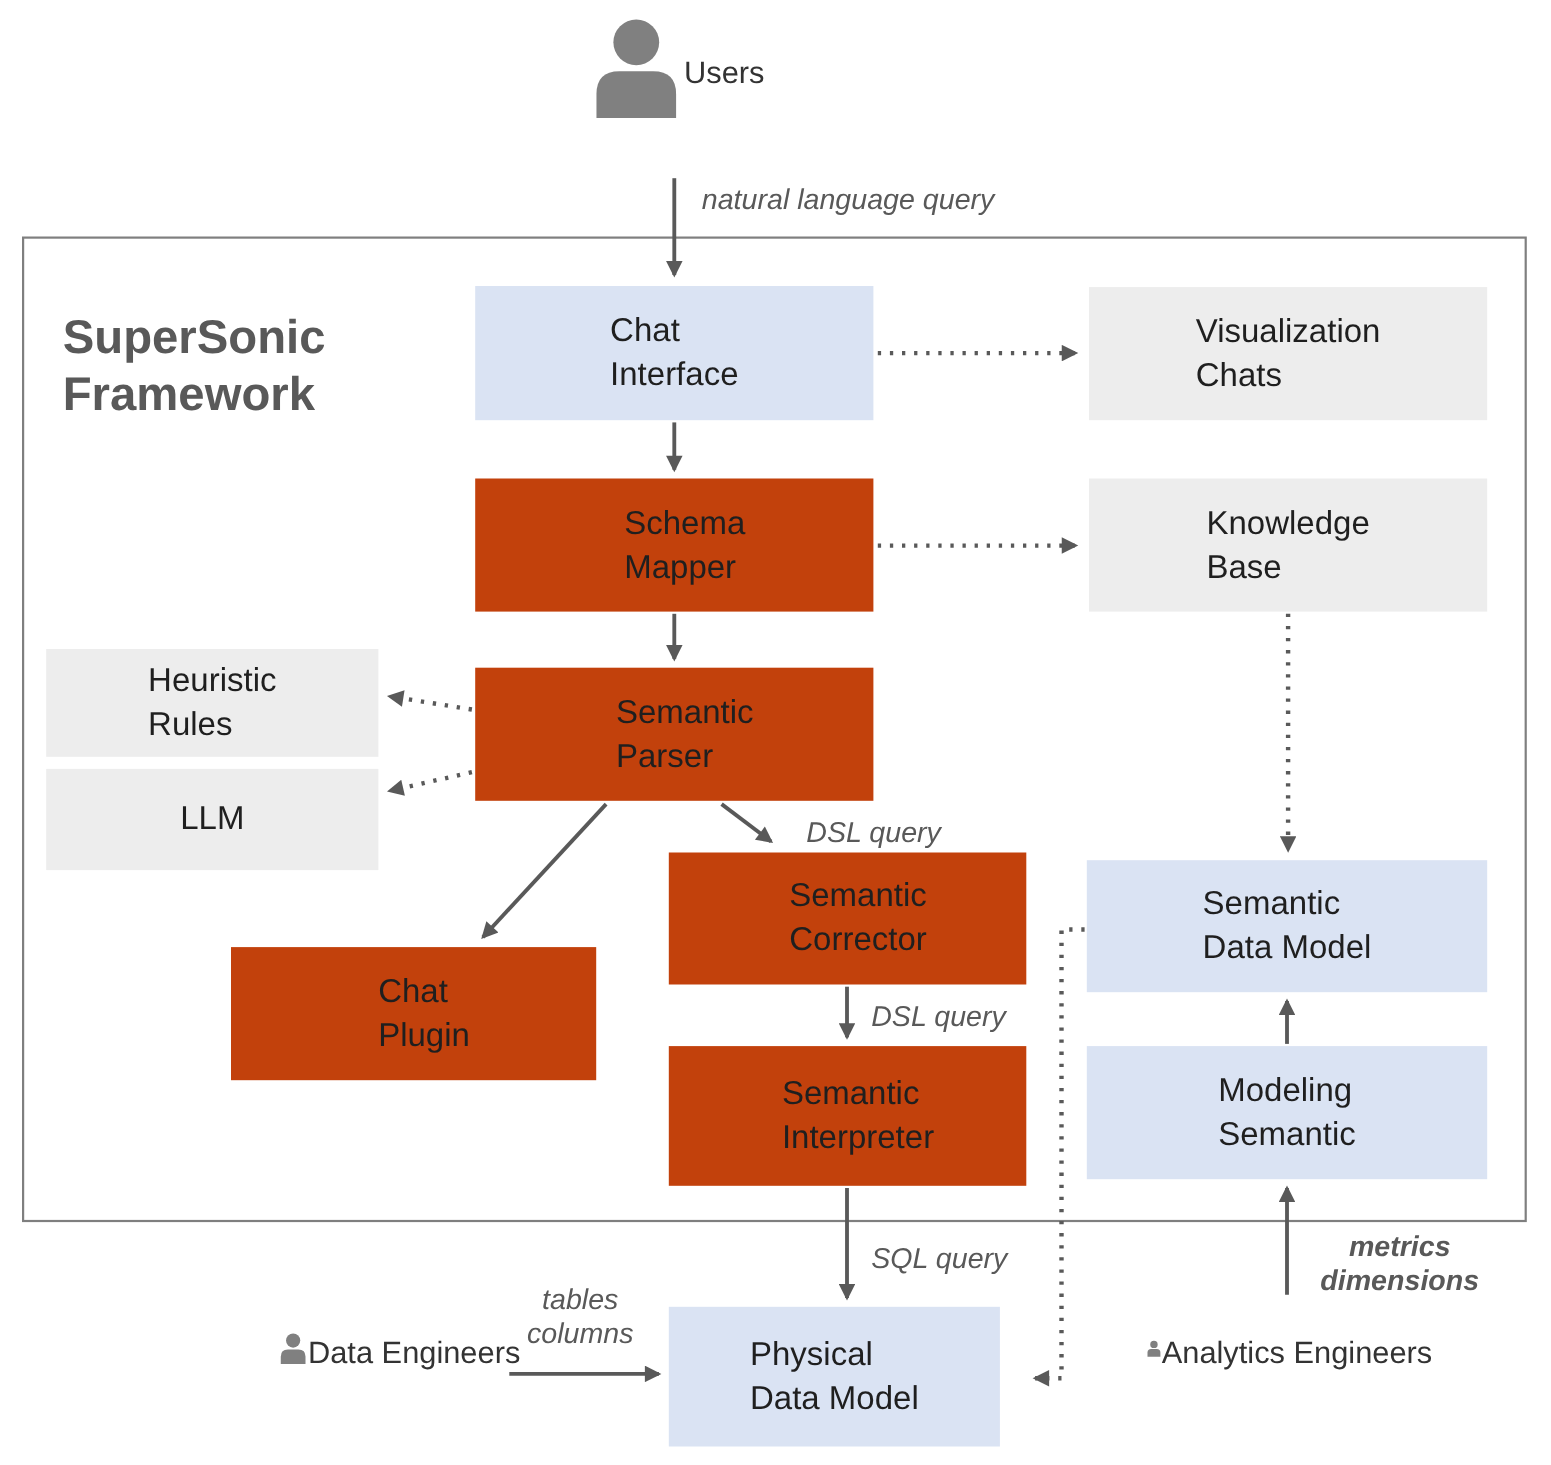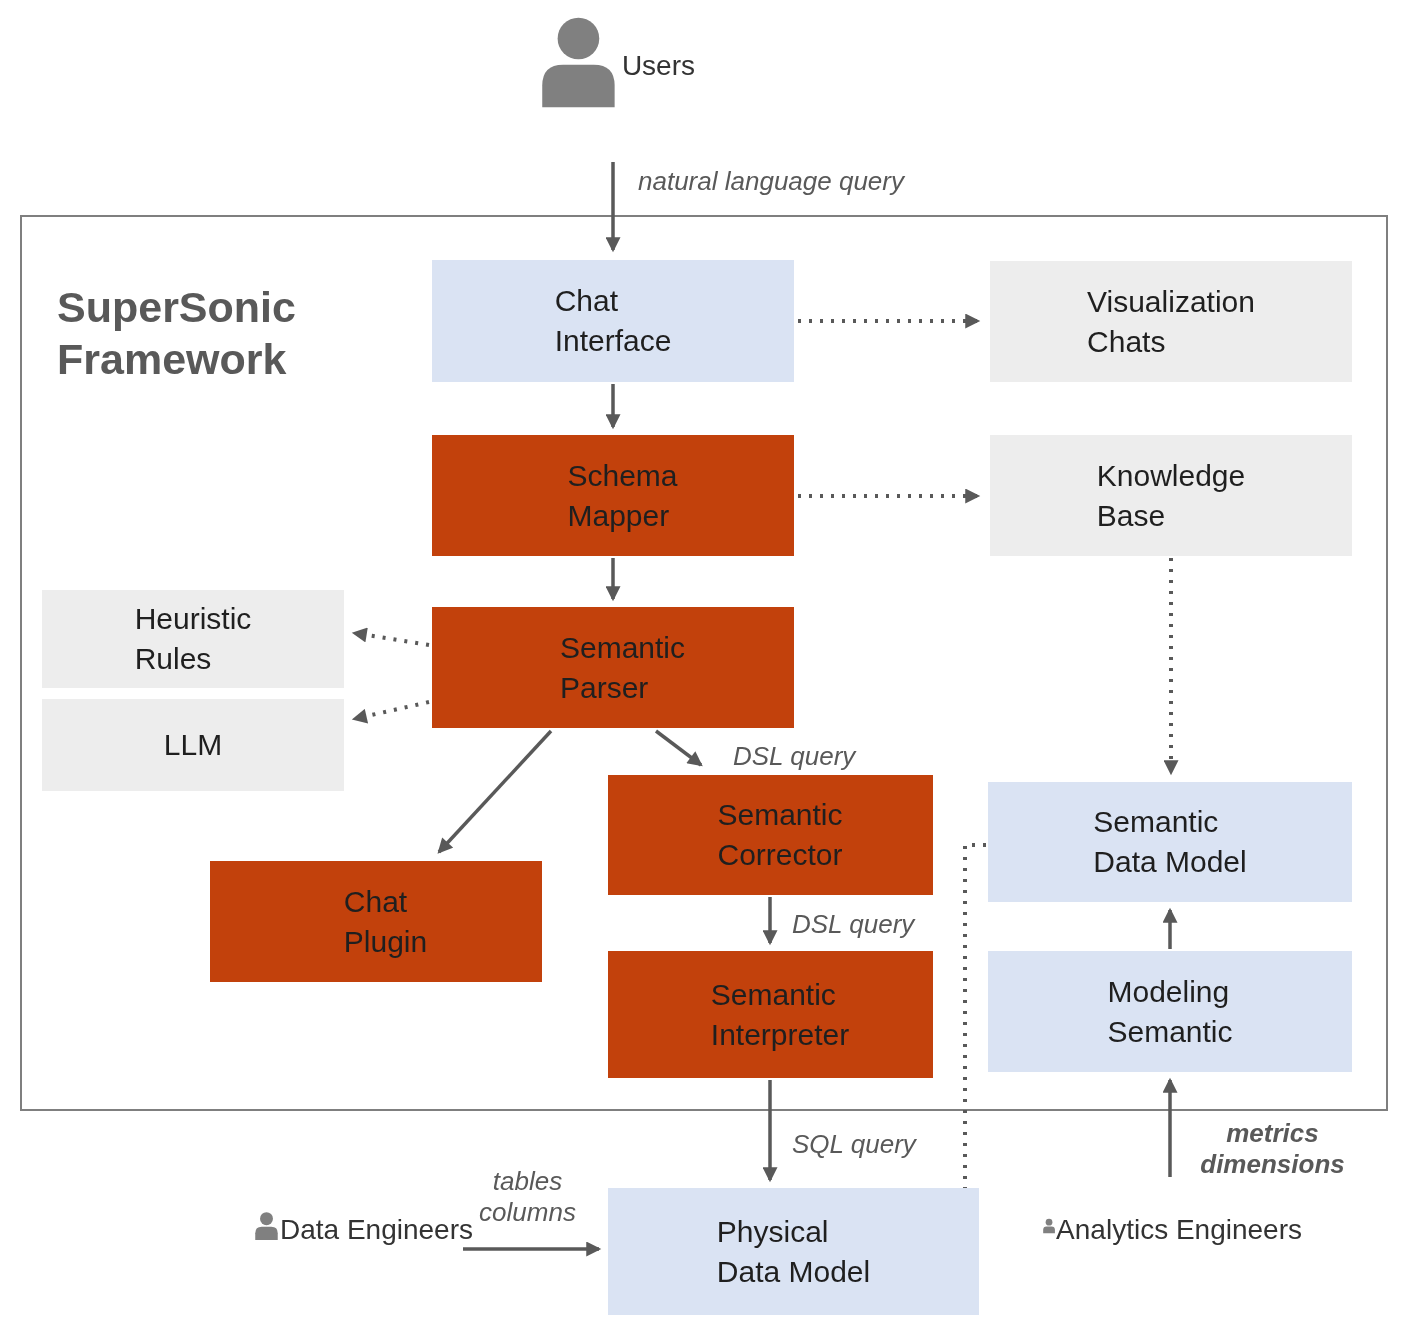--- a/index.html
+++ b/index.html
@@ -165,21 +165,21 @@
 
   <div class="node yellow" style="left:608px; top:951px; width:325px; height:127px;">Semantic
 Interpreter</div>
 
   <div class="node blue" style="left:988px; top:782px; width:364px; height:120px;">Semantic
 Data Model</div>
 
   <div class="node blue" style="left:988px; top:951px; width:364px; height:121px;">Modeling
 Semantic</div>
 
-  <div class="node blue" style="left:608px; top:1188px; width:371px; height:127px;">Physical
+  <div class="node blue" style="left:608px; top:1188px; width:301px; height:127px;">Physical
 Data Model</div>
 
   <div class="edge-label" style="left:638px; top:166px;">natural language query</div>
 
   <div class="edge-label" style="left:733px; top:741px;">DSL query</div>
 
   <div class="edge-label" style="left:792px; top:909px;">DSL query</div>
 
   <div class="edge-label" style="left:792px; top:1129px;">SQL query</div>
 

